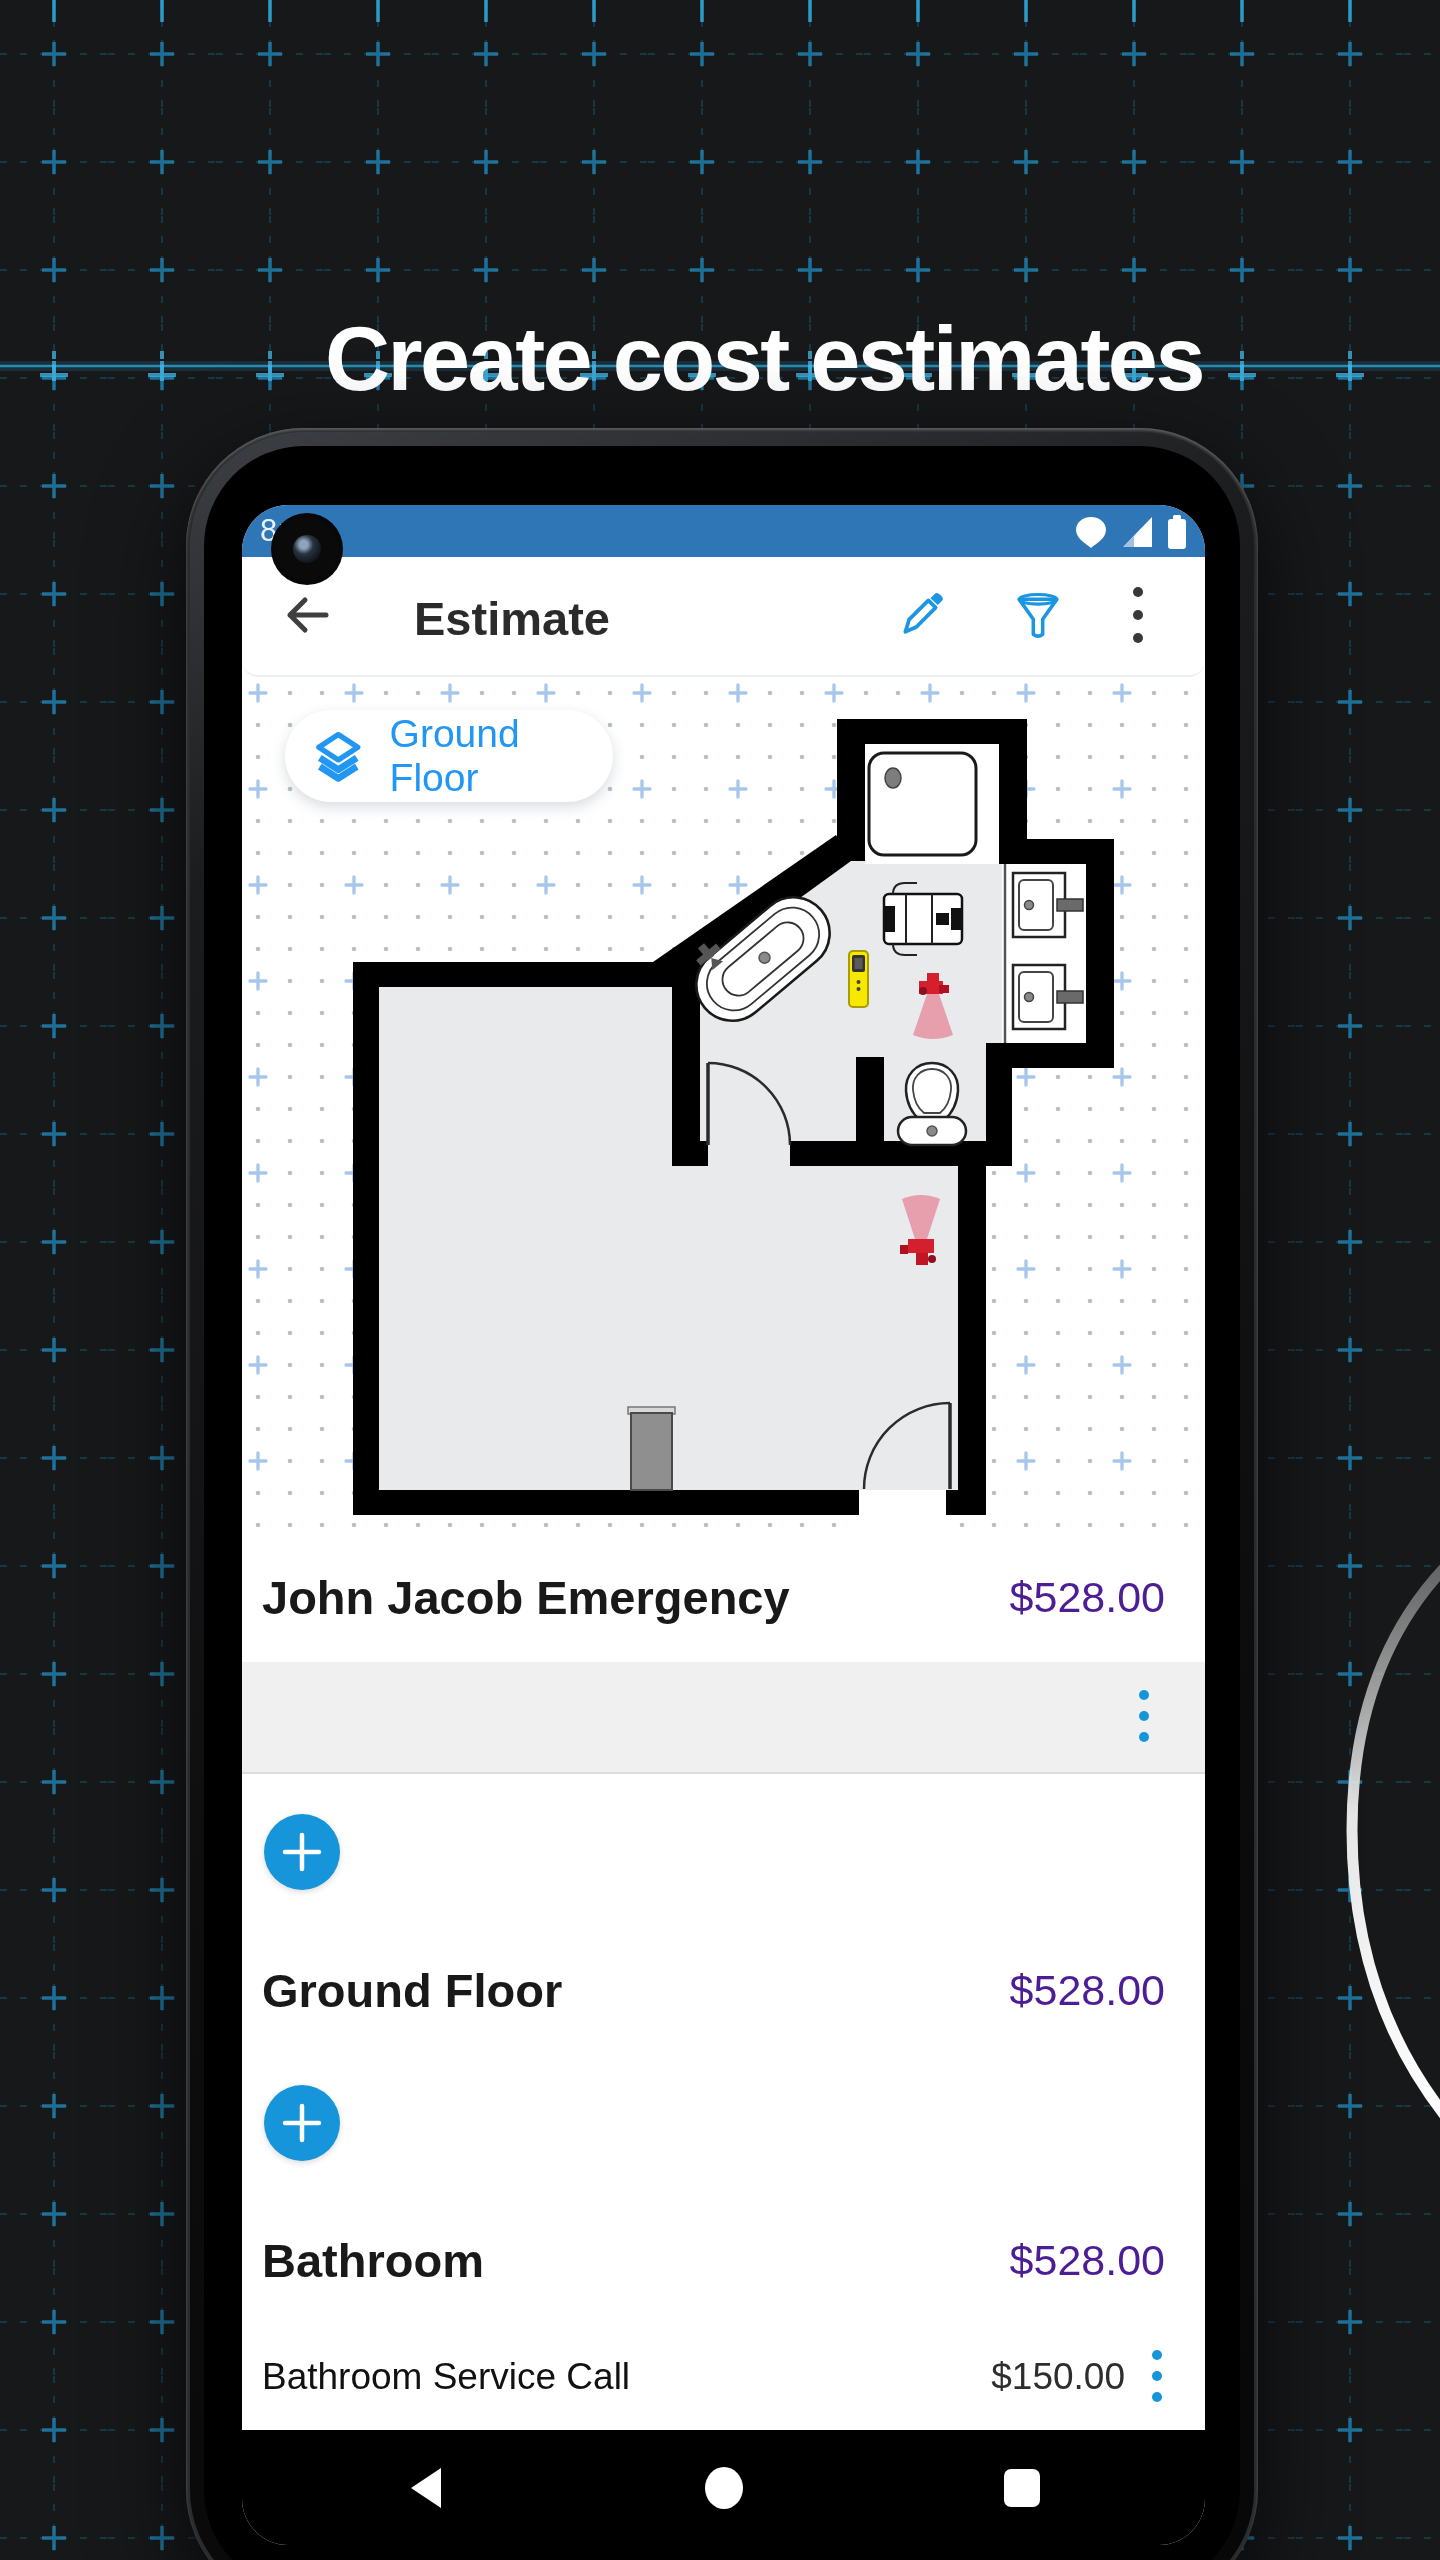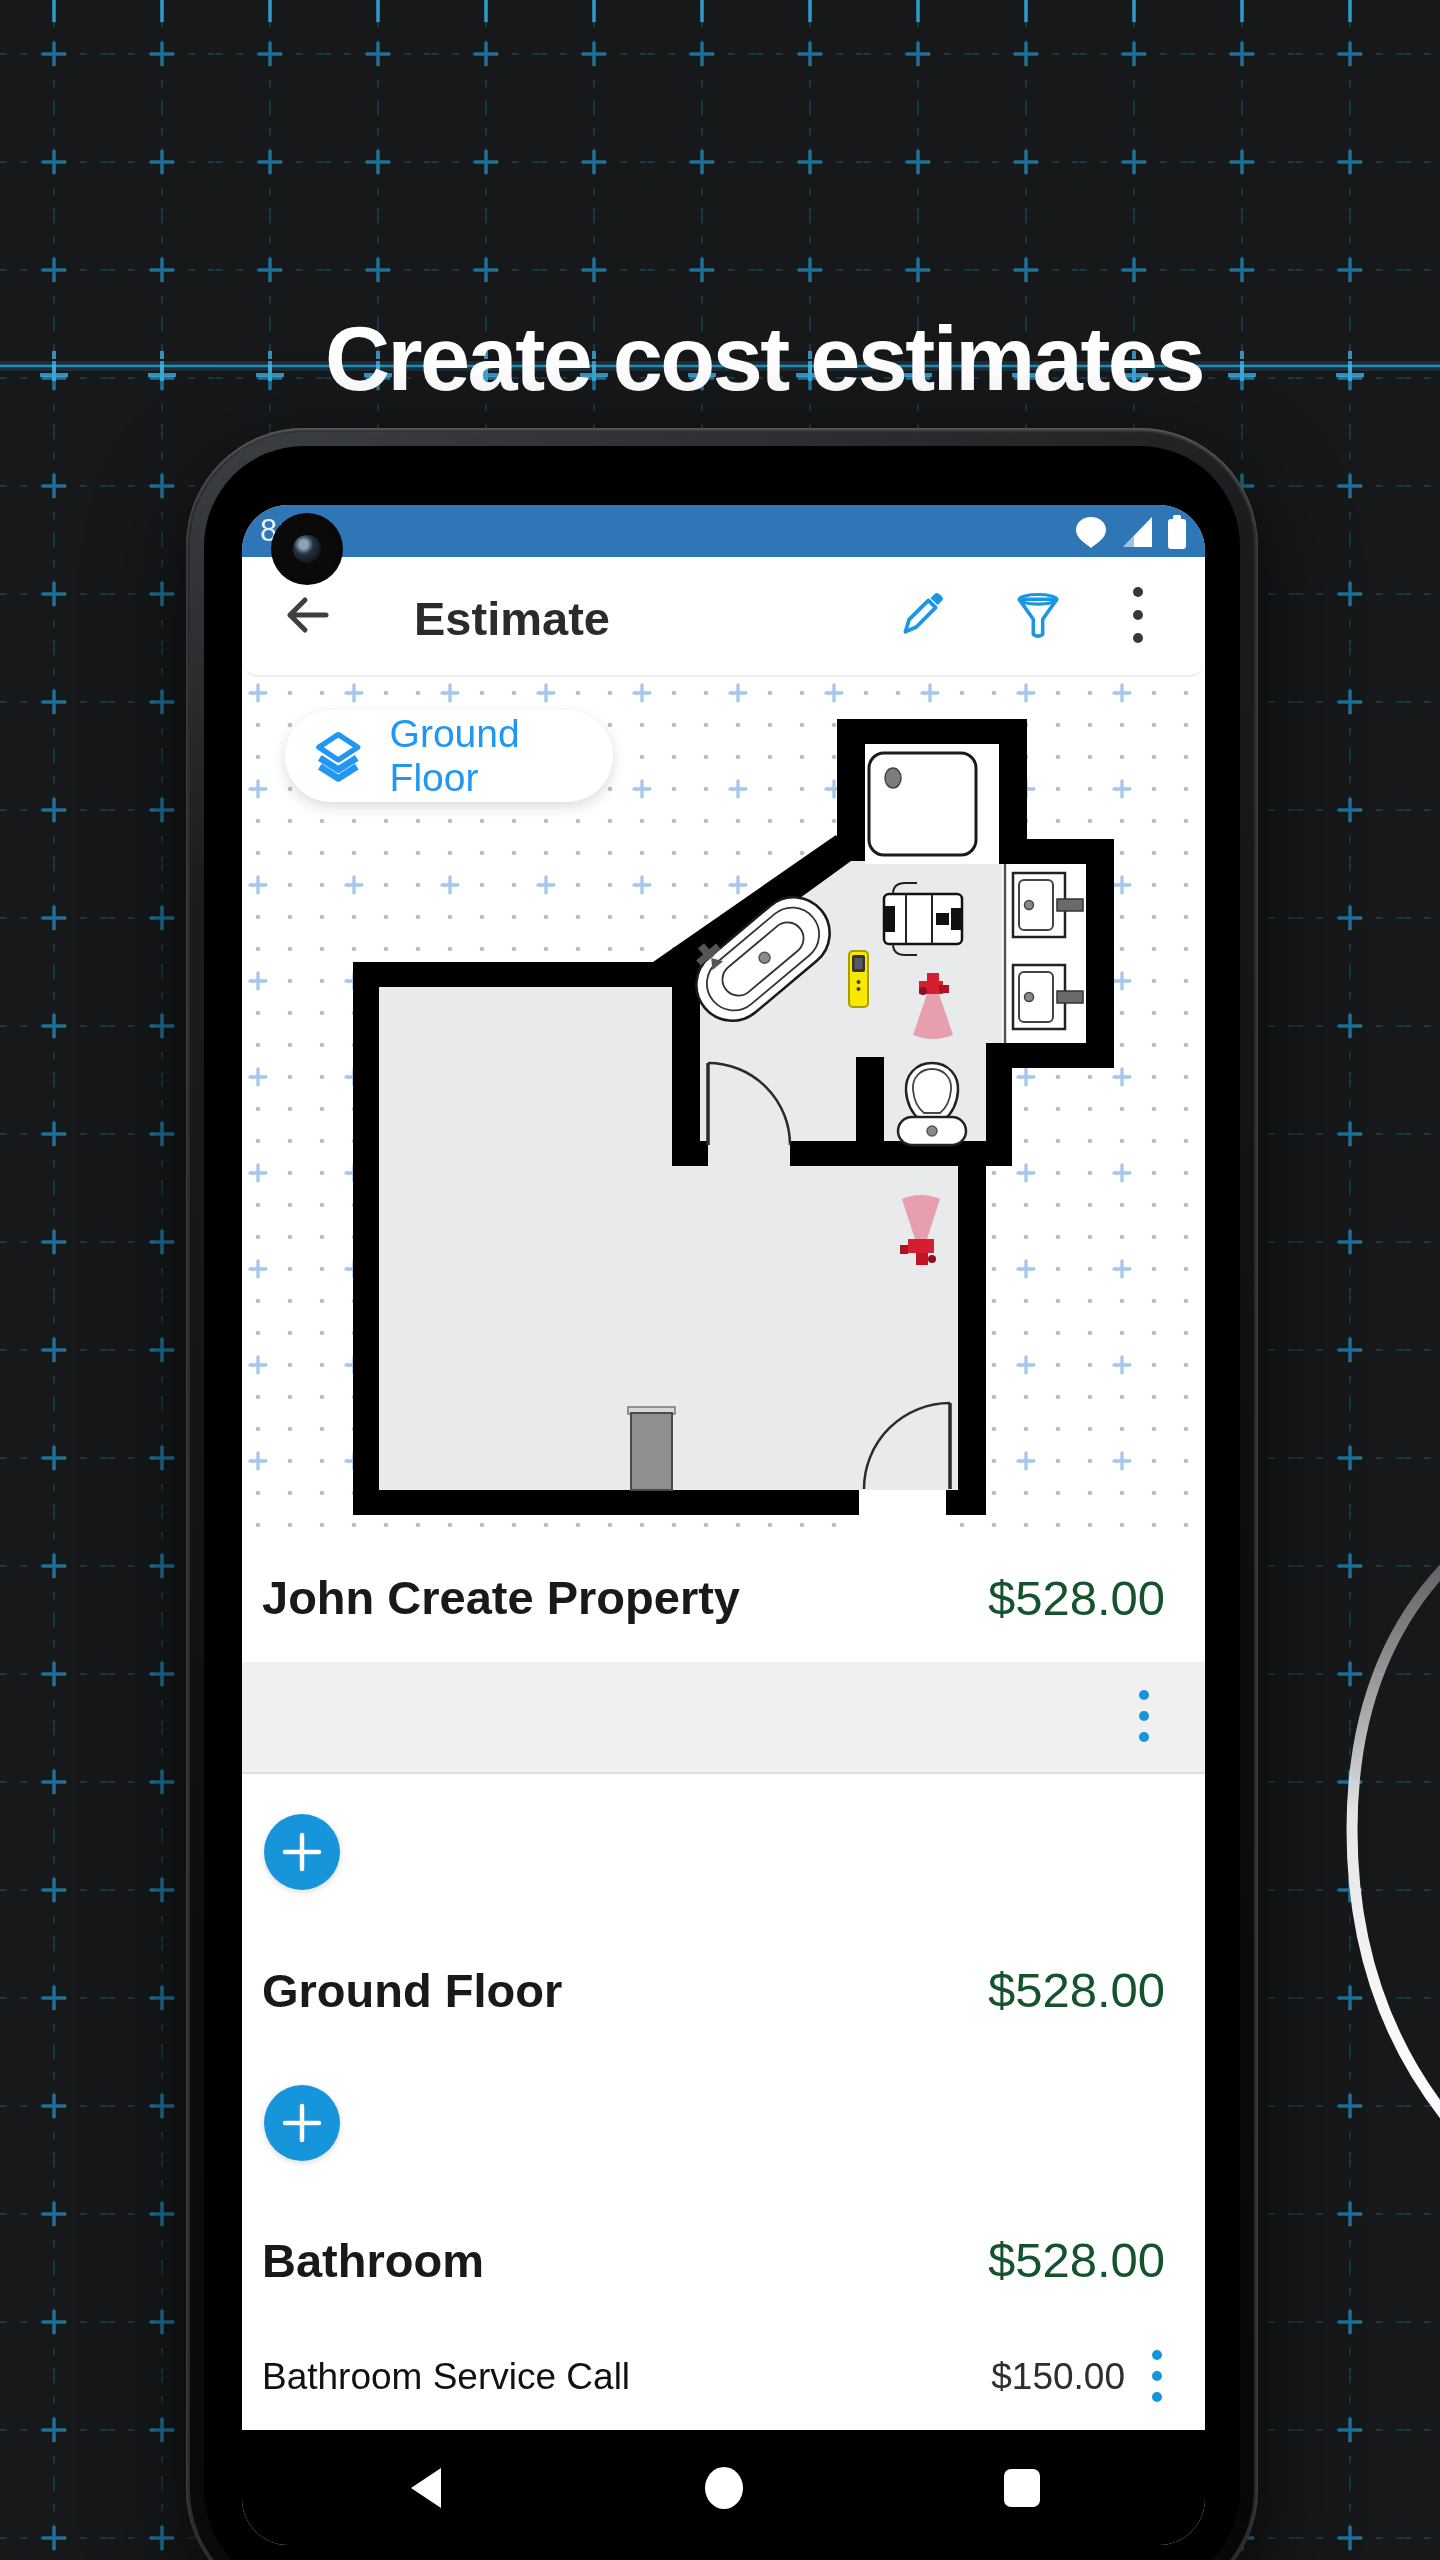--- a/index.html
+++ b/index.html
@@ -38,21 +38,21 @@
   
   #plan-wrap{left:0;top:172px;width:963px;height:856px;}
   #floor-chip{left:43px;top:33px;width:328px;height:92px;background:#fff;border-radius:46px;
     box-shadow:0 5px 14px rgba(40,60,90,.18);display:flex;align-items:center;}
   #floor-chip .chip-label{color:#2196f3;font-size:39px;margin-left:26px;}
   #floor-chip svg{margin-left:28px;}
 
   
   .row{left:0;width:963px;display:flex;align-items:center;background:#fff;}
   .row .name{margin-left:20px;font-size:47px;font-weight:700;color:#191919;flex:1;}
-  .row .amount{margin-right:40px;font-size:49px;color:#14532d;}
+  .row .amount{margin-right:40px;font-size:43px;color:#4c1d95;}
   #row-property{top:1028px;height:129px;}
   #band-actions{top:1157px;height:110px;width:963px;background:#f0f0f1;border-bottom:2px solid #dddddd;
     display:flex;align-items:center;justify-content:flex-end;}
   .kebab-blue{width:70px;height:80px;display:flex;align-items:center;justify-content:center;margin-right:26px;}
   .fab-add{width:76px;height:76px;border-radius:50%;background:#1795da;display:flex;align-items:center;justify-content:center;
     box-shadow:0 2px 6px rgba(0,0,0,.15);}
   #fab-1{left:22px;top:1309px;}
   #fab-2{left:22px;top:1580px;}
   #row-floor{top:1420px;height:130px;}
   #row-room{top:1690px;height:130px;}
@@ -292,21 +292,21 @@
         <svg width="52" height="52" viewBox="0 0 52 52">
           <path d="M26,4 L46,17 L26,30 L6,17 Z" fill="none" stroke="#2196f3" stroke-width="5.5" stroke-linejoin="round"></path>
           <path d="M7,28 L26,40 L45,28" fill="none" stroke="#2196f3" stroke-width="7" stroke-linejoin="round"></path>
           <path d="M7,37 L26,49 L45,37" fill="none" stroke="#2196f3" stroke-width="7" stroke-linejoin="round"></path>
         </svg>
         <span class="chip-label">Ground Floor</span>
       </div>
     </div>
 
     <div id="row-property" class="row abs">
-      <span class="name">John Create Property</span>
+      <span class="name">John Jacob Emergency</span>
       <span class="amount">$528.00</span>
     </div>
 
     <div id="band-actions" class="abs">
       <div class="kebab-blue">
         <svg width="12" height="58" viewBox="0 0 12 58">
           <circle cx="6" cy="7" r="5" fill="#1496d8"></circle>
             <circle cx="6" cy="28" r="5" fill="#1496d8"></circle>
             <circle cx="6" cy="49" r="5" fill="#1496d8"></circle>
         </svg>

